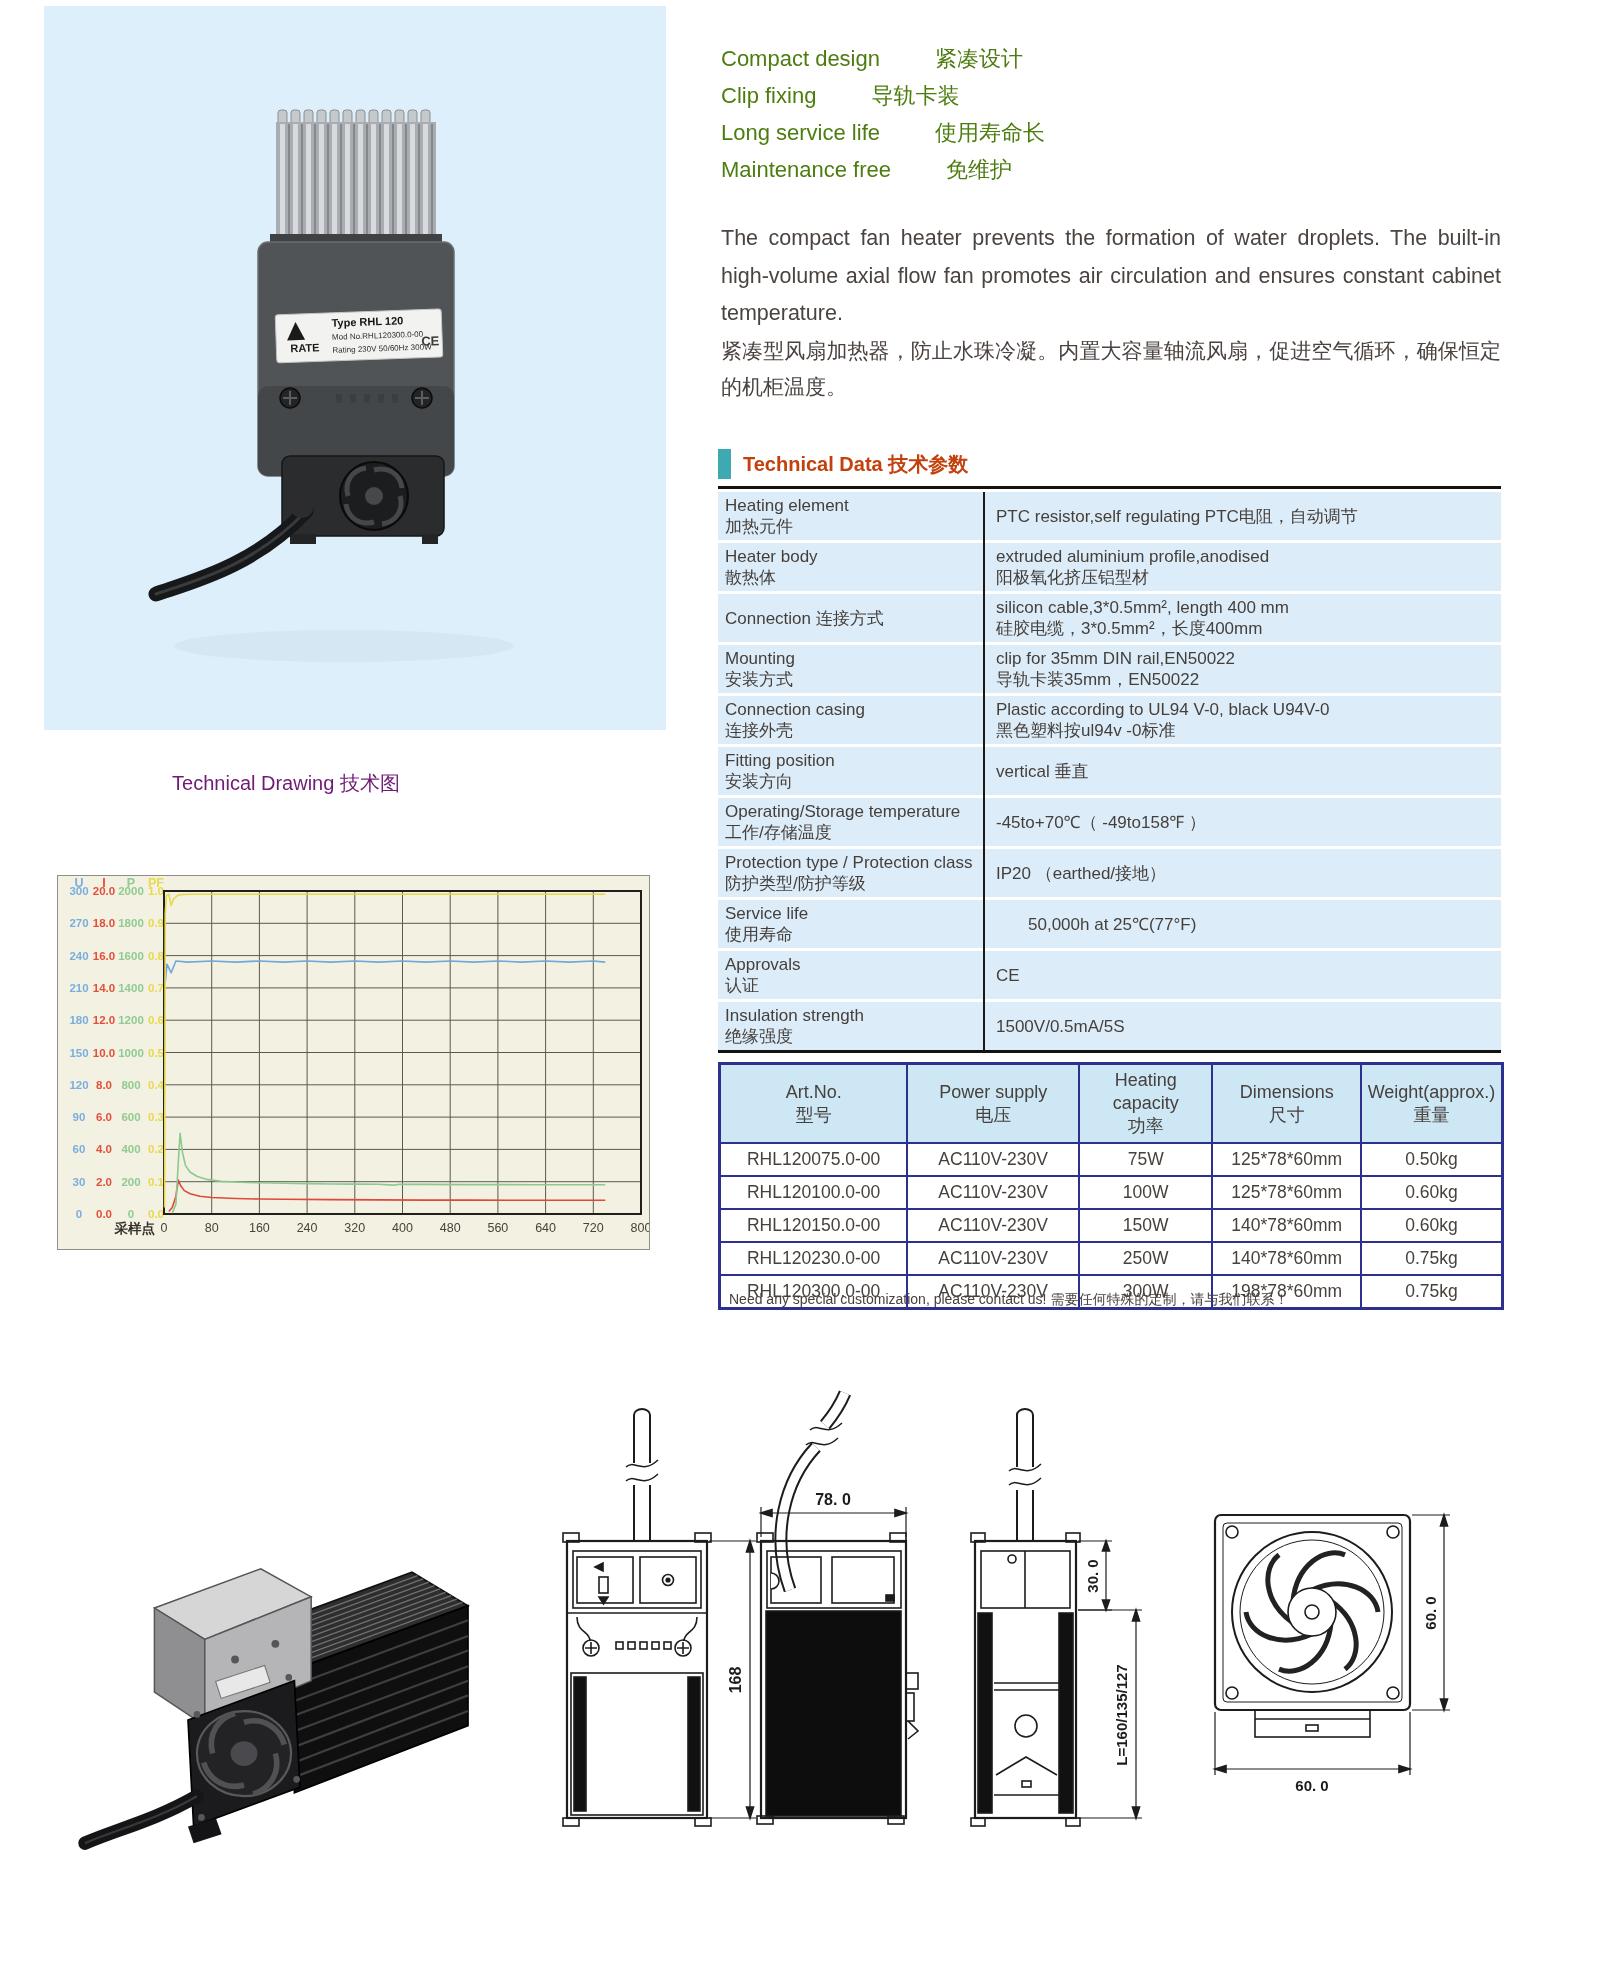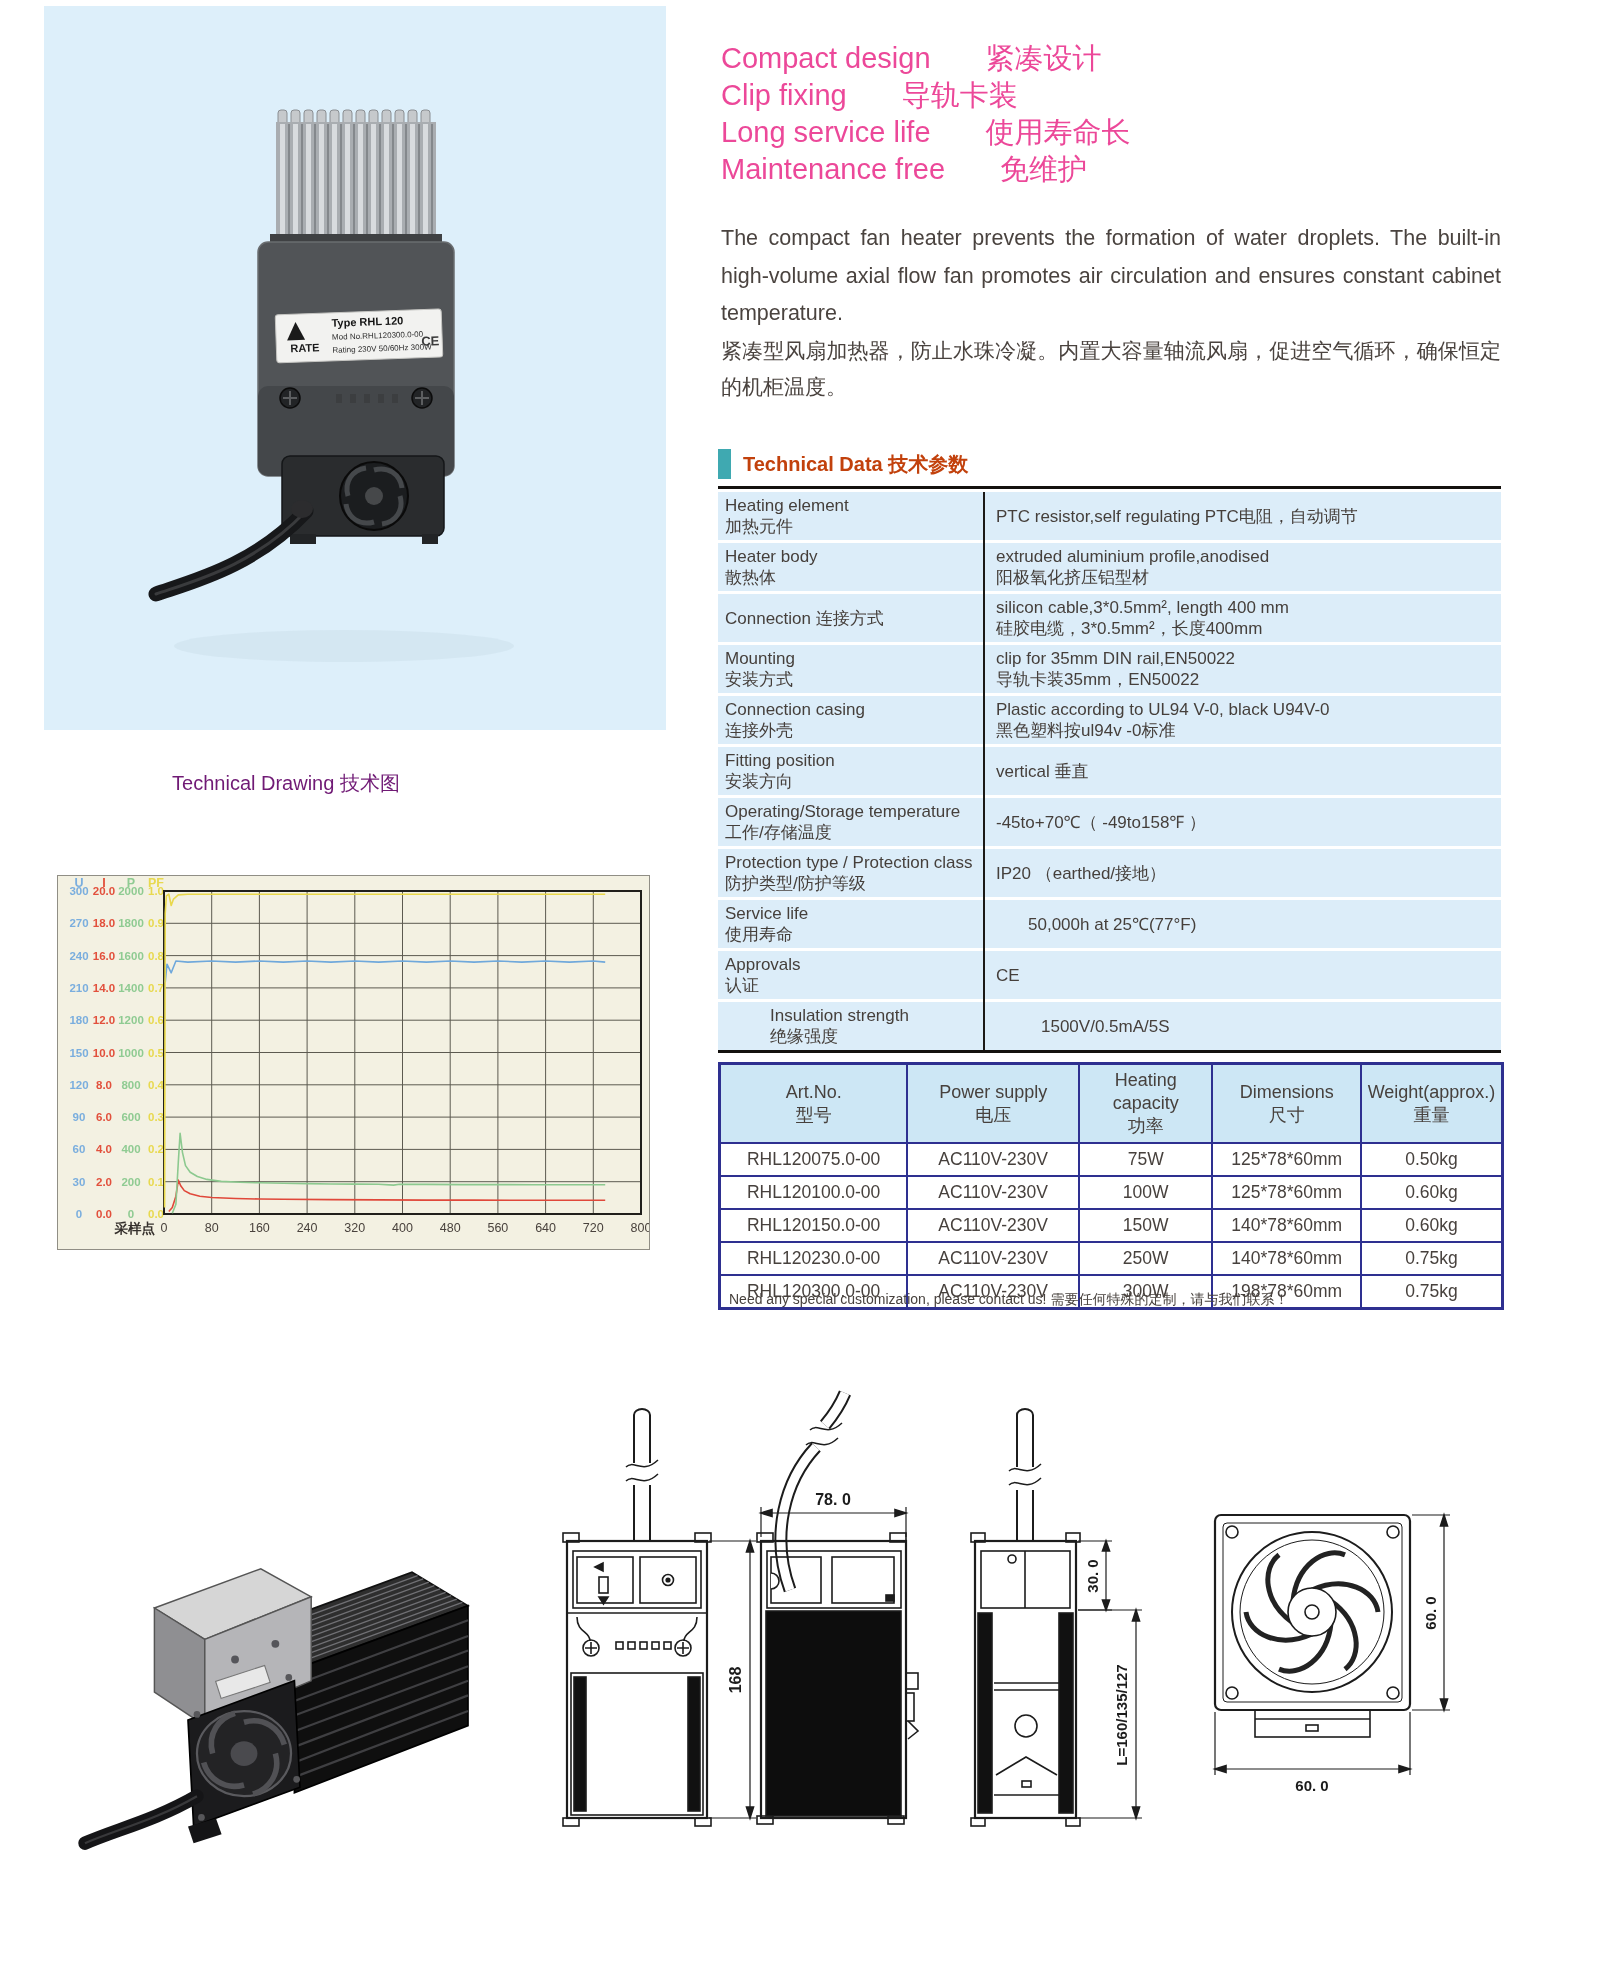--- a/index.html
+++ b/index.html
@@ -1,35 +1,35 @@
 <!DOCTYPE html>
 <html><head>
 <meta charset="utf-8">
 <style>
   html,body{margin:0;padding:0;background:#ffffff;}
   .page{position:relative;width:1600px;height:1966px;background:#ffffff;overflow:hidden;
         font-family:"Liberation Sans",sans-serif;color:#453f3b;}
 
   .photo-panel{position:absolute;left:44px;top:6px;width:622px;height:724px;background:#ddeffa;}
 
-  .features{position:absolute;left:721px;top:40px;font-size:29px;line-height:37px;color:#ec4899;}
+  .features{position:absolute;left:721px;top:40px;font-size:22px;line-height:37px;color:#4d7c0f;}
   .feat-row{white-space:nowrap;}
   .feat-zh{margin-left:55px;}
 
   .desc{position:absolute;left:721px;top:220px;width:780px;color:#4a433f;}
   .desc-en{margin:0;font-size:21.5px;line-height:37.5px;text-align:justify;}
   .desc-zh{margin:0;font-size:21px;line-height:36px;text-align:justify;}
 
   .techdata{position:absolute;left:718px;top:449px;width:783px;}
   .td-header{display:flex;align-items:center;gap:12px;padding-bottom:7px;border-bottom:3px solid #14110f;}
   .td-accent{width:13px;height:30px;}
   .td-title{font-size:20px;font-weight:bold;color:#c2410c;}
   .td-rows{position:relative;margin-top:3px;border-bottom:3px solid #14110f;}
   .td-row{display:flex;background:#dcedf9;margin-bottom:3px;min-height:43px;align-items:center;}
-  .td-row:last-child{margin-bottom:0;padding-left:45px;}
+  .td-row:last-child{margin-bottom:0;}
   .td-label{width:265px;box-sizing:border-box;padding:3px 10px 3px 7px;font-size:17px;line-height:21px;}
   .td-value{flex:1;padding:3px 8px 3px 13px;font-size:17px;line-height:21px;}
   .td-divider{position:absolute;left:265px;top:0;bottom:0;width:2px;background:#1b1916;}
 
   .drawing-label{position:absolute;left:118px;top:770px;width:336px;text-align:center;
                  font-size:20px;color:#701a75;}
 
   .chart-panel{position:absolute;left:57px;top:875px;width:593px;height:375px;
                border:1px solid #908e85;box-sizing:border-box;}
 

